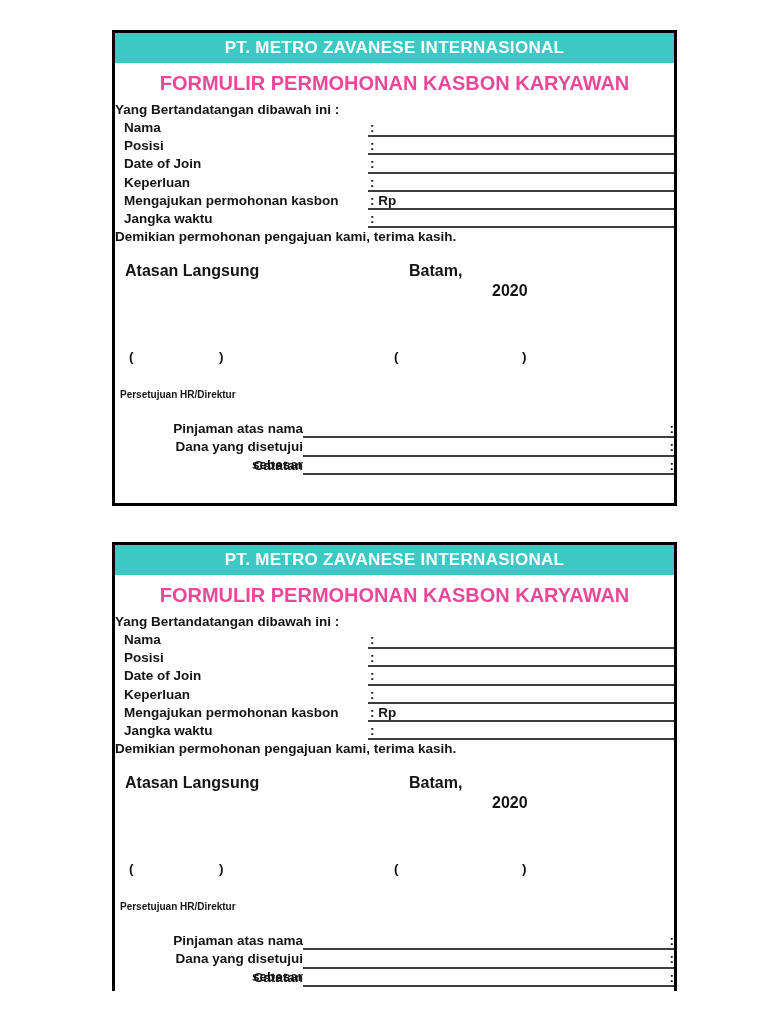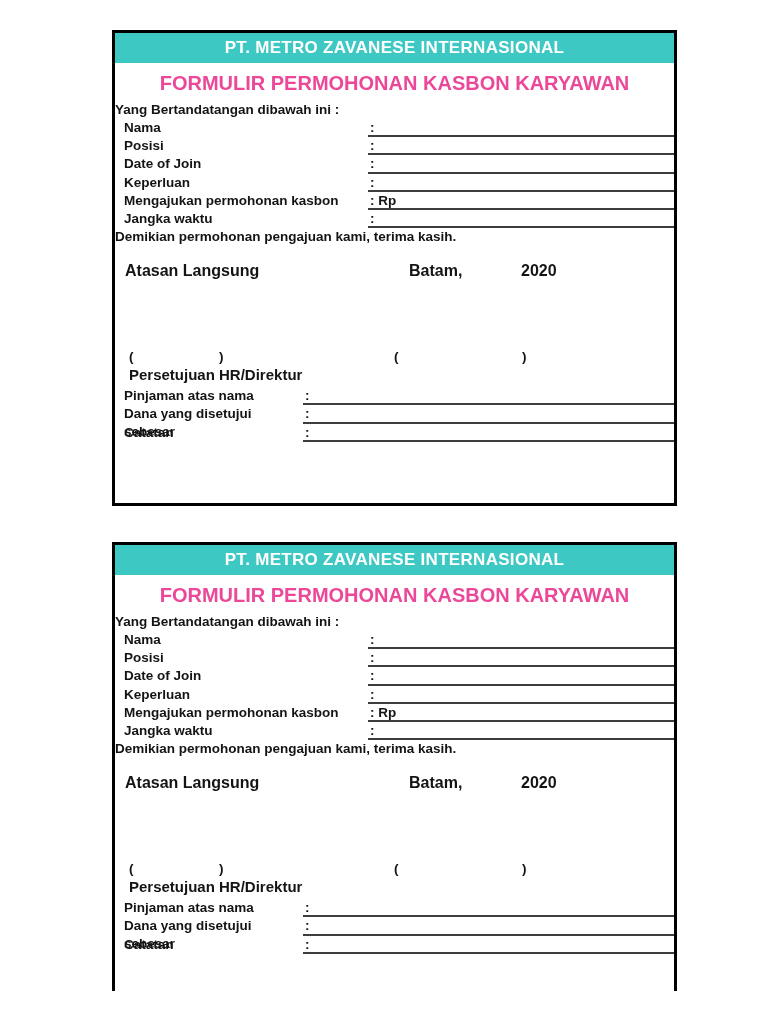--- a/index.html
+++ b/index.html
@@ -55,33 +55,34 @@
   .frow .val{
     flex:1;
     border-bottom:2px solid #3d3d3d;
     padding-left:2px;
     box-sizing:border-box;
   }
   .frow.arow .lbl{flex:0 0 188px;}
   .sig-row{position:relative;height:18px;line-height:18px;font-size:16px;margin-top:16px;}
   .sig-left{position:absolute;left:10px;}
   .sig-city{position:absolute;left:254px;margin-left:40px;}
-  .sig-year{position:absolute;left:406px;}
+  .sig-year{position:absolute;left:377px;margin-top:20px;}
   .spacer{height:68px;}
   .paren-row{position:relative;height:18px;line-height:18px;font-size:13.5px;}
   .p1{position:absolute;left:14px;}
   .p2{position:absolute;left:104px;}
   .p3{position:absolute;left:279px;}
   .p4{position:absolute;left:407px;}
   .approval-heading{
-    padding-left:14px;
+    margin-top:20px;
+    padding-left:5px;
     height:18px;line-height:18px;
-    font-size:15px;
-  }
-  .approval-rows{margin-top:3px;}
+    font-size:10px;
+  }
+  .approval-rows{margin-top:16px;text-align:right;}
 </style>
 </head>
 <body>
 
 <div class="page">
 
   <section class="form form-1">
     <div class="banner" style="background: rgb(62, 200, 196); color: rgb(255, 255, 255);">
       <span>PT. METRO ZAVANESE INTERNASIONAL</span>
     </div>

